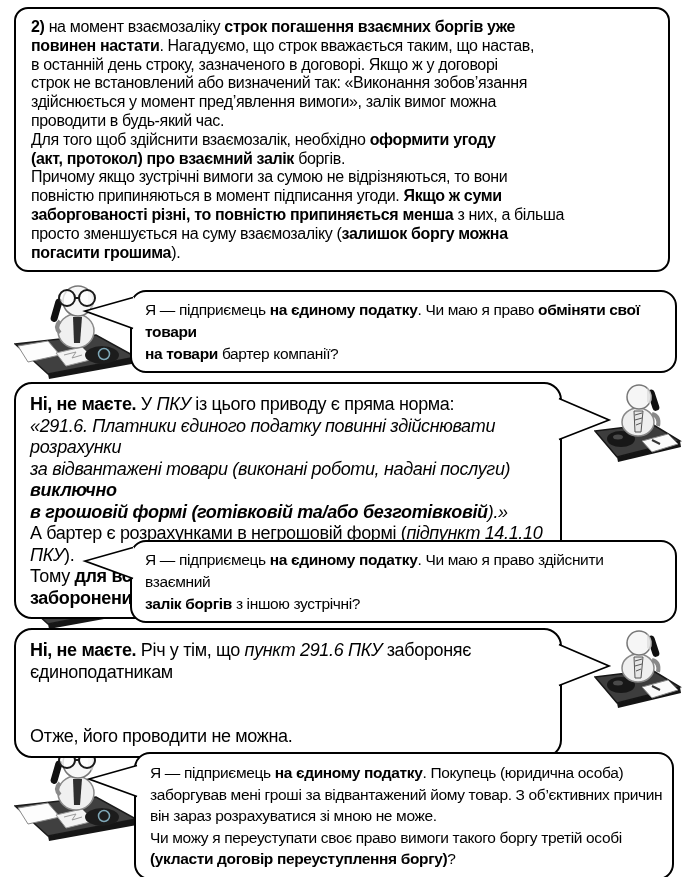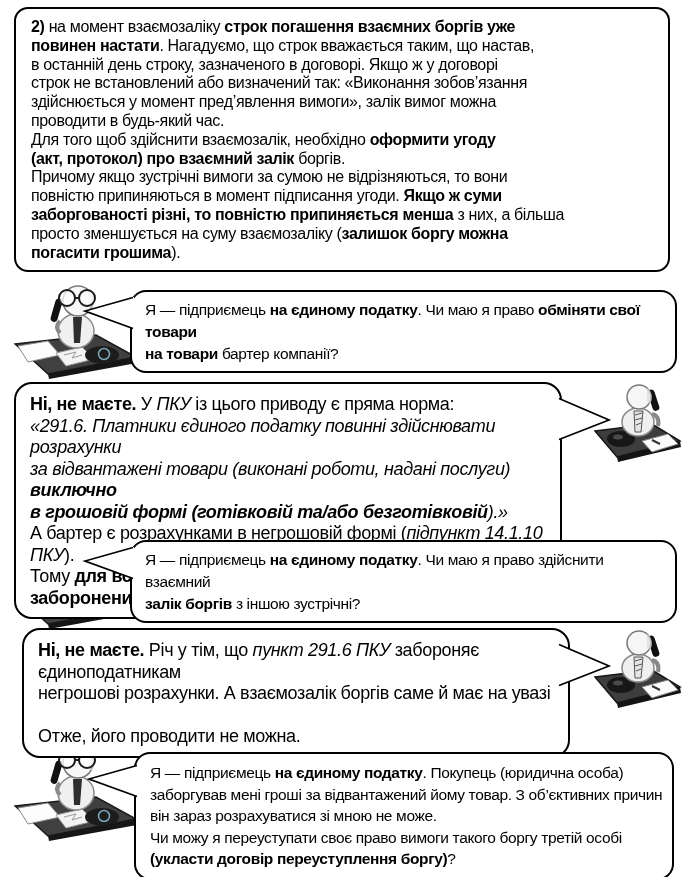--- a/index.html
+++ b/index.html
@@ -25,21 +25,21 @@
   .q-bubble{
     left:130px;top:7px;width:547px;min-height:59px;border-radius:16px;
     padding:7px 8px 6px 13px;font-size:15.5px;line-height:22px;
   }
   .q-bubble.q3{left:134px;width:540px;min-height:116px;padding:8px 8px 8px 14px;line-height:21.5px;}
   .a-bubble{
     left:14px;top:0;width:548px;border-radius:18px;
     padding:10px 10px 8px 14px;font-size:18px;line-height:21.5px;
   }
   .a-bubble.a1{min-height:136px;}
-  .a-bubble.a2{min-height:100px;margin-left:8px;}
+  .a-bubble.a2{min-height:100px;}
   .tail{position:absolute;z-index:2;}
   .tail-left{left:82px;top:12px;}
   .tail-left.t3{left:86px;top:18px;}
   .tail-right{left:556px;top:14px;}
   .figure{position:absolute;}
   .fig-left{left:14px;top:0;}
   .fig-right{left:594px;top:2px;}
 </style>
 </head>
 <body>
@@ -137,21 +137,21 @@
       <path d="M52,2 L3,16 L52,34 Z" fill="#fff"></path>
       <path d="M51,2.5 L3,16 L51,33.5" fill="none" stroke="#000" stroke-width="1.7"></path>
     </svg>
     <div class="bubble q-bubble">
       <p><span>Я — підприємець </span><span class="b">на єдиному податку</span><span>. Чи маю я право здійснити взаємний</span><br><span class="b">залік боргів</span><span> з іншою зустрічні?</span></p>
     </div>
   </div>
 
   <div class="row" style="top:628px;height:112px">
     <div class="bubble a-bubble a2">
-      <p><span class="b">Ні, не маєте.</span><span> Річ у тім, що </span><span class="i">пункт 291.6 ПКУ</span><span> забороняє єдиноподатникам</span><br><span>негрошові розрахунки. А взаємозалік боргів саме й має на увазі</span><br><br><span>Отже, його проводити не можна.</span></p>
+      <p><span class="b">Ні, не маєте.</span><span> Річ у тім, що </span><span class="i">пункт 291.6 ПКУ</span><span> забороняє єдиноподатникам</span><br><br><br><span>Отже, його проводити не можна.</span></p>
     </div>
     <svg class="tail tail-right" width="56" height="46">
       <path d="M2,2 L53,24 L2,44 Z" fill="#fff"></path>
       <path d="M3,2.5 L53,24 L3,43.5" fill="none" stroke="#000" stroke-width="1.7"></path>
     </svg>
     <svg class="figure fig-right" width="88" height="78" viewBox="0 0 88 78">
         <use href="#answerer"></use>
       </svg>
   </div>
 

